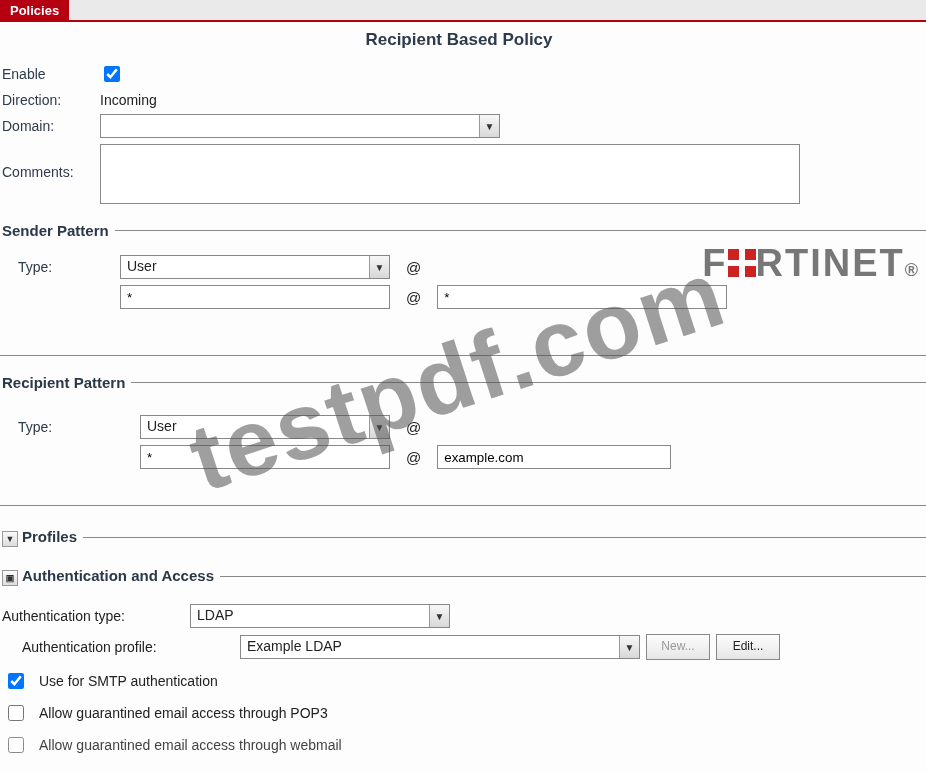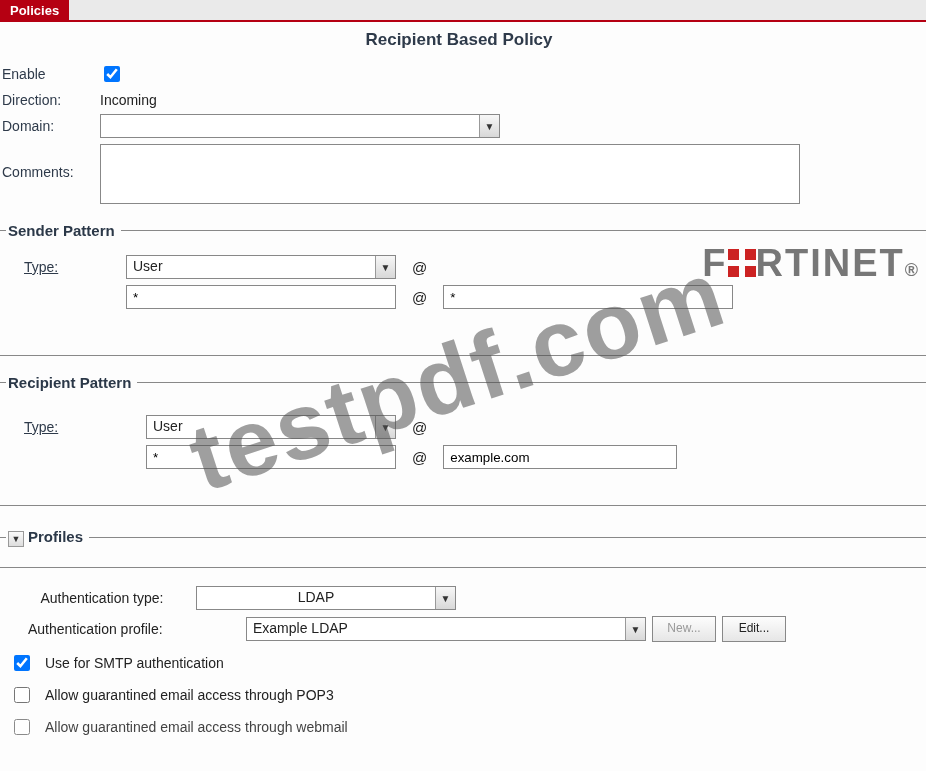--- a/index.html
+++ b/index.html
@@ -115,38 +115,37 @@
     transform: rotate(-18deg);
     pointer-events: none;
     letter-spacing: 2px;
     z-index: 50;
     font-family: Arial, sans-serif;
   }
   fieldset {
     border: none;
     border-top: 1px solid #888;
     margin: 18px 0 6px 0;
-    padding: 10px 0 0 6px;
+    padding: 10px 0 0 0;
   }
   fieldset legend {
     font-weight: bold;
     color: #2b3848;
     font-size: 15px;
     padding-right: 6px;
   }
   .pattern-row {
     display: flex;
     align-items: center;
     margin: 6px 0 6px 0;
   }
   .pattern-label {
     width: 120px;
     padding-left: 18px;
     color: #2e3a4a;
-    text-decoration: underline;
   }
   .at {
     margin: 0 16px;
     font-size: 15px;
   }
   .collapse-icon {
     display: inline-flex;
     width: 16px; height: 16px;
     border: 1px solid #999;
     background: linear-gradient(#fafafa,#ddd);
@@ -254,22 +253,25 @@
 
   <div style="border-top:1px solid #888; margin-top:30px;"></div>
 
   <fieldset style="margin-top:22px;">
     <legend>
       <span class="collapse-icon">▼</span><span>Profiles</span>
     </legend>
   </fieldset>
 
   <fieldset style="margin-top:10px;">
-
-    <div class="form-row" style="margin-top:8px;text-align:center;">
+    <legend>
+      <span class="collapse-icon">▣</span><span>Authentication and Access</span>
+    </legend>
+
+    <div class="form-row" style="margin-top:8px;">
       <div style="width:190px; padding-left:2px;">Authentication type:</div>
       <div class="select-box" style="width:260px;">
         <div class="select-text">LDAP</div>
         <div class="select-arrow">▼</div>
       </div>
     </div>
 
     <div class="form-row" style="margin-top:6px;margin-left:20px;">
       <div style="width:190px; padding-left:2px;">Authentication profile:</div>
       <div style="width:30px;"></div>

